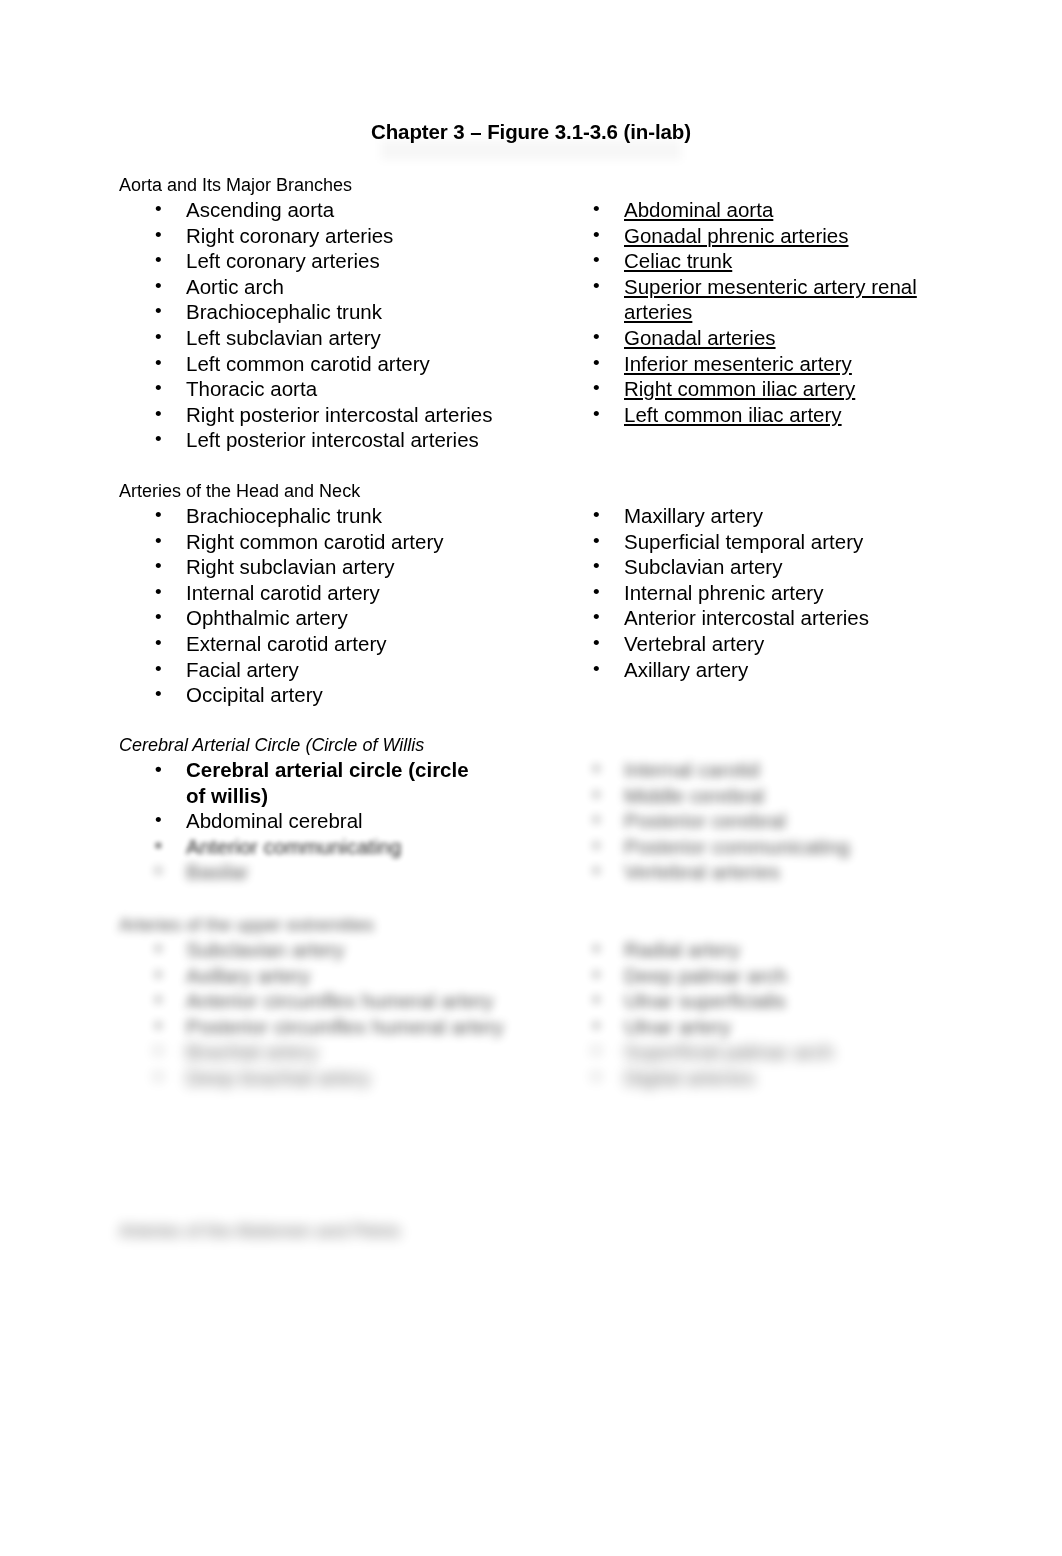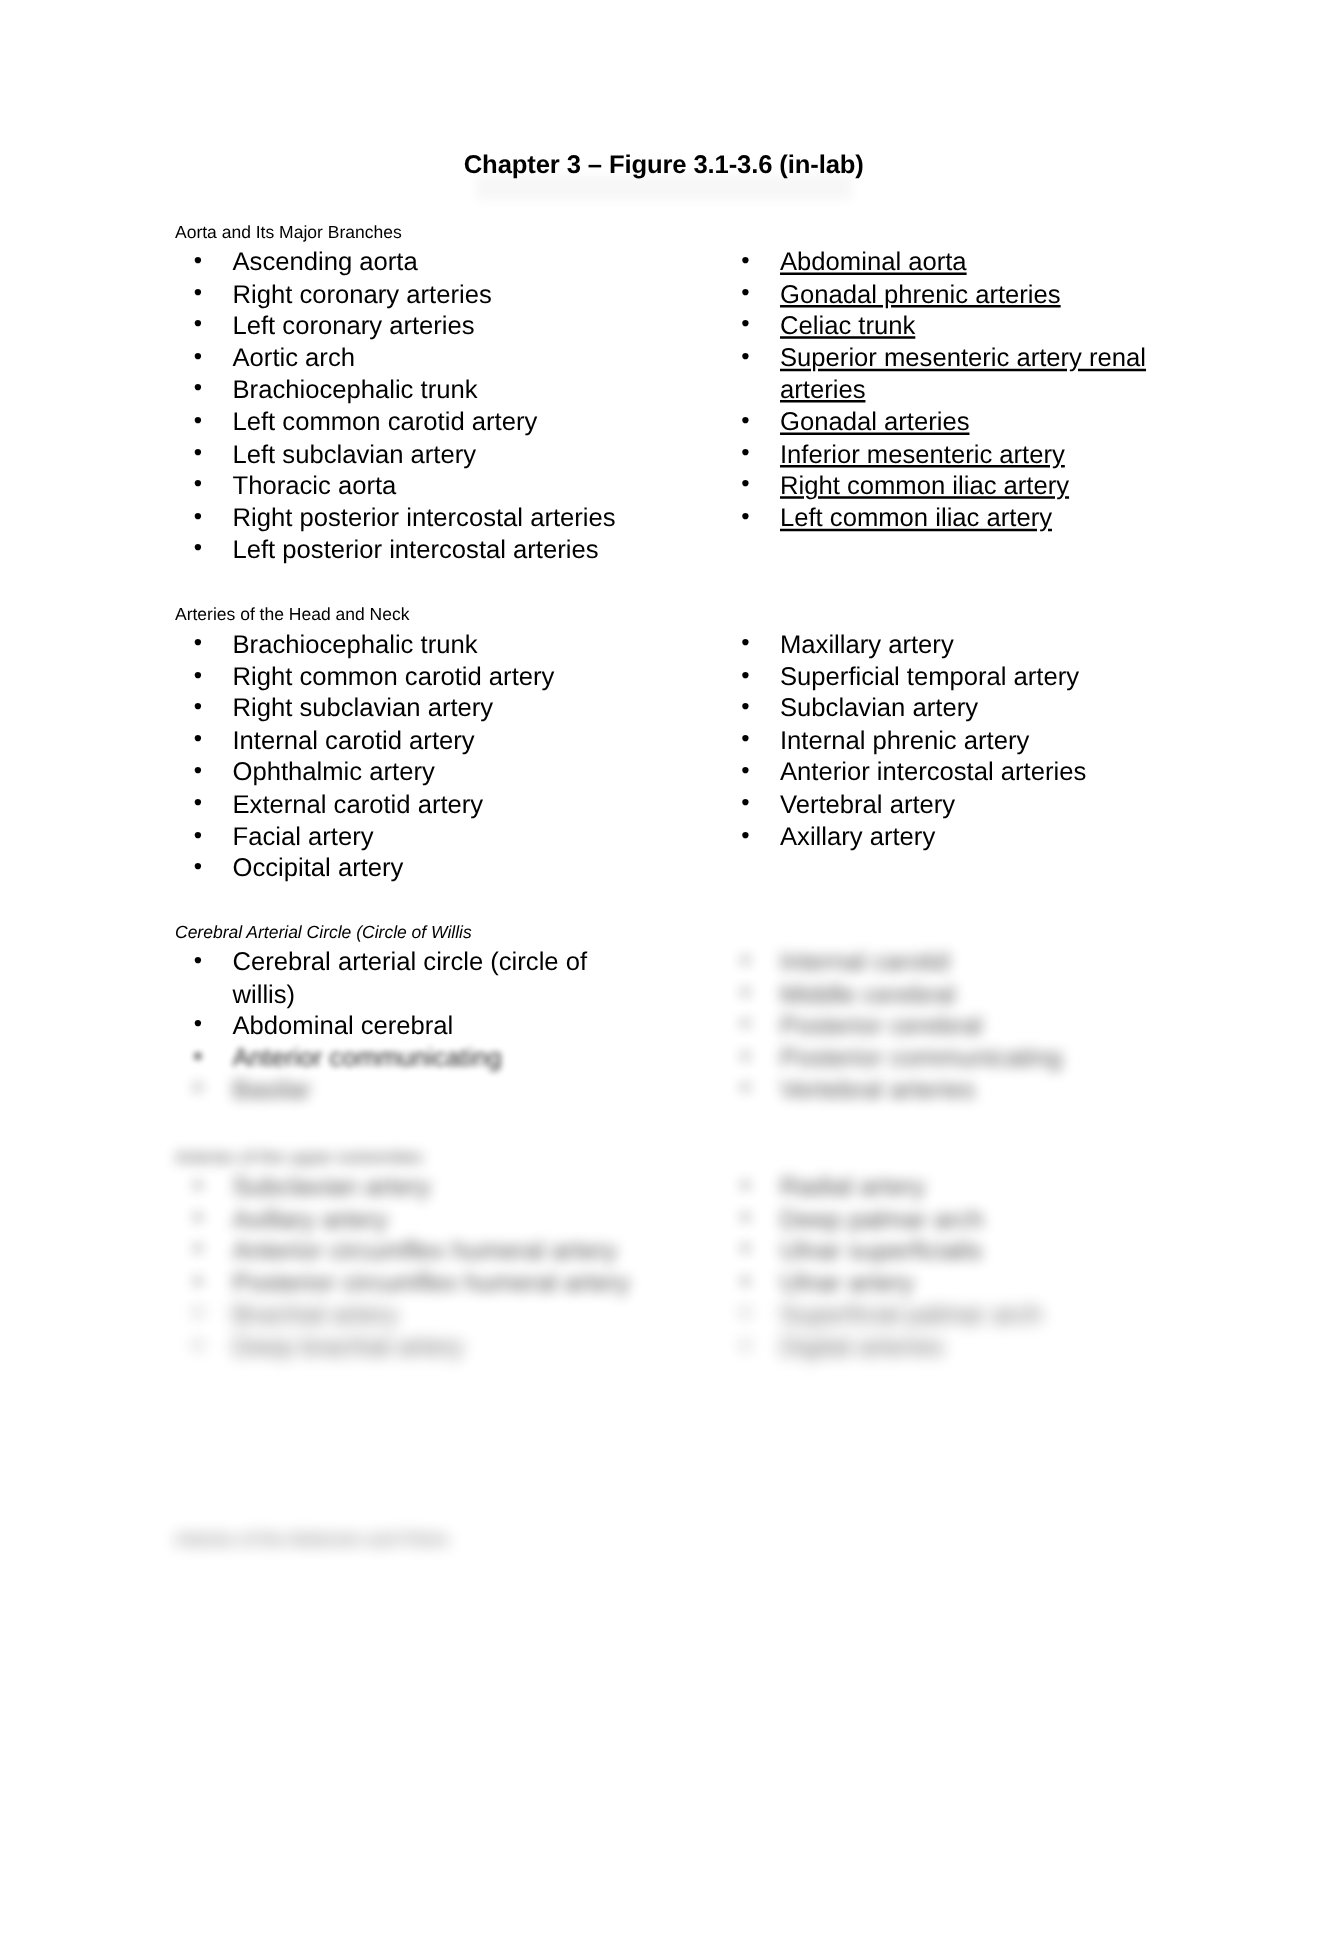--- a/index.html
+++ b/index.html
@@ -38,22 +38,22 @@
 
   
   .section {
     position: absolute;
     left: 0;
     width: 1062px;
   }
 
   .section-heading {
     position: absolute;
-    left: 140px;
-    font-size: 14px;
+    left: 119px;
+    font-size: 18px;
     font-weight: normal;
     white-space: nowrap;
     line-height: 26px;
   }
 
   .col {
     position: absolute;
     margin: 0;
     padding: 0;
     list-style: none;
@@ -105,22 +105,22 @@
 
   <div class="section" style="top:0;">
     <div class="section-heading" style="top:172px;">Aorta and Its Major Branches</div>
 
     <ul class="col col-left" style="top:197px;">
       <li>Ascending aorta</li>
       <li>Right coronary arteries</li>
       <li>Left coronary arteries</li>
       <li>Aortic arch</li>
       <li>Brachiocephalic trunk</li>
+      <li>Left subclavian artery</li>
       <li>Left common carotid artery</li>
-      <li>Left subclavian artery</li>
       <li>Thoracic aorta</li>
       <li>Right posterior intercostal arteries</li>
       <li>Left posterior intercostal arteries</li>
     </ul>
 
     <ul class="col col-right" style="top:197px;text-decoration:underline;">
       <li>Abdominal aorta</li>
       <li>Gonadal phrenic arteries</li>
       <li>Celiac trunk</li>
       <li class="wrap" style="width:300px;">Superior mesenteric artery renal arteries</li>
@@ -153,21 +153,21 @@
       <li>Anterior intercostal arteries</li>
       <li>Vertebral artery</li>
       <li>Axillary artery</li>
     </ul>
   </div>
 
   <div class="section" style="top:0;">
     <div class="section-heading" style="top:732px;font-style:italic;">Cerebral Arterial Circle (Circle of Willis</div>
 
     <ul class="col col-left" style="top:757px;">
-      <li class="wrap" style="width:290px;">Cerebral arterial circle (circle of willis)</li>
+      <li class="wrap" style="width:290px;font-weight:bold;">Cerebral arterial circle (circle of willis)</li>
       <li>Abdominal cerebral</li>
       <li class="blur-2">Anterior communicating</li>
       <li class="blur-4">Basilar</li>
     </ul>
 
     <ul class="col col-right" style="top:757px;">
       <li class="blur-4">Internal carotid</li>
       <li class="blur-4">Middle cerebral</li>
       <li class="blur-4">Posterior cerebral</li>
       <li class="blur-4">Posterior communicating</li>

